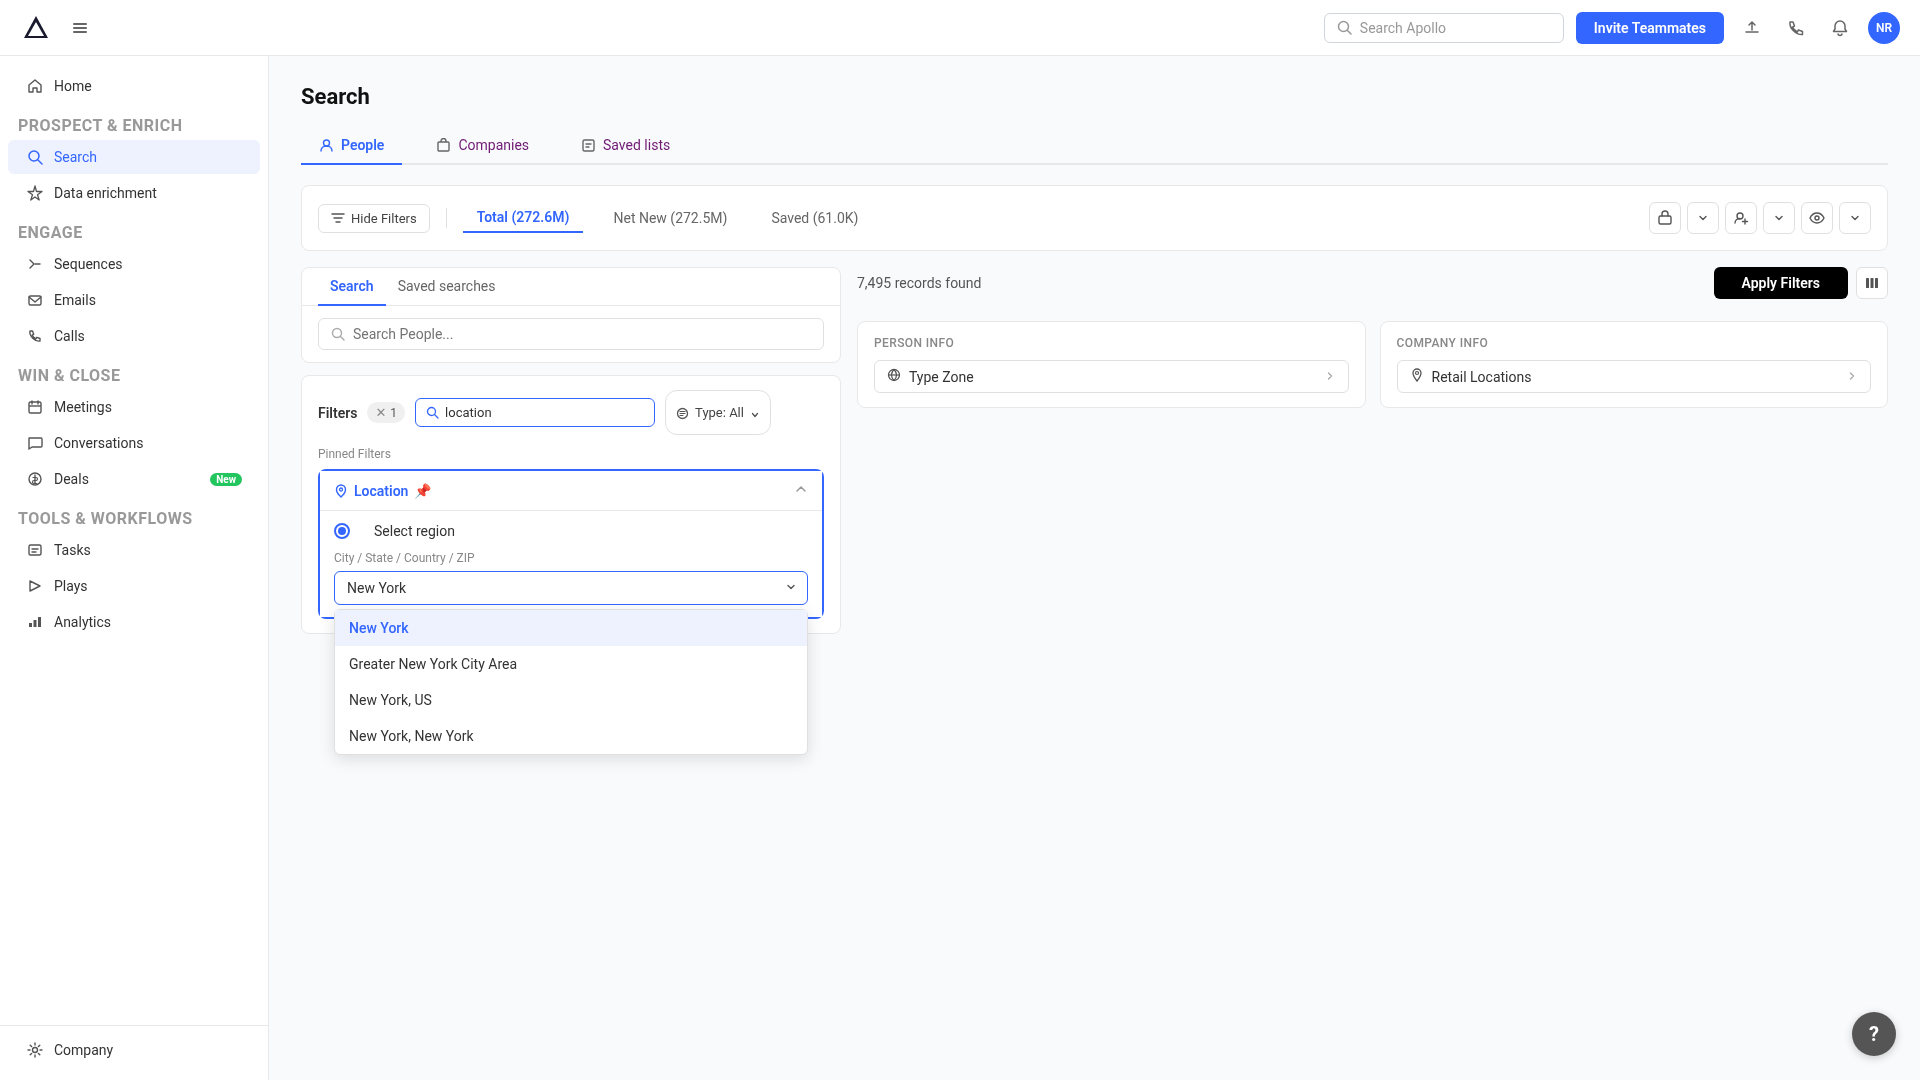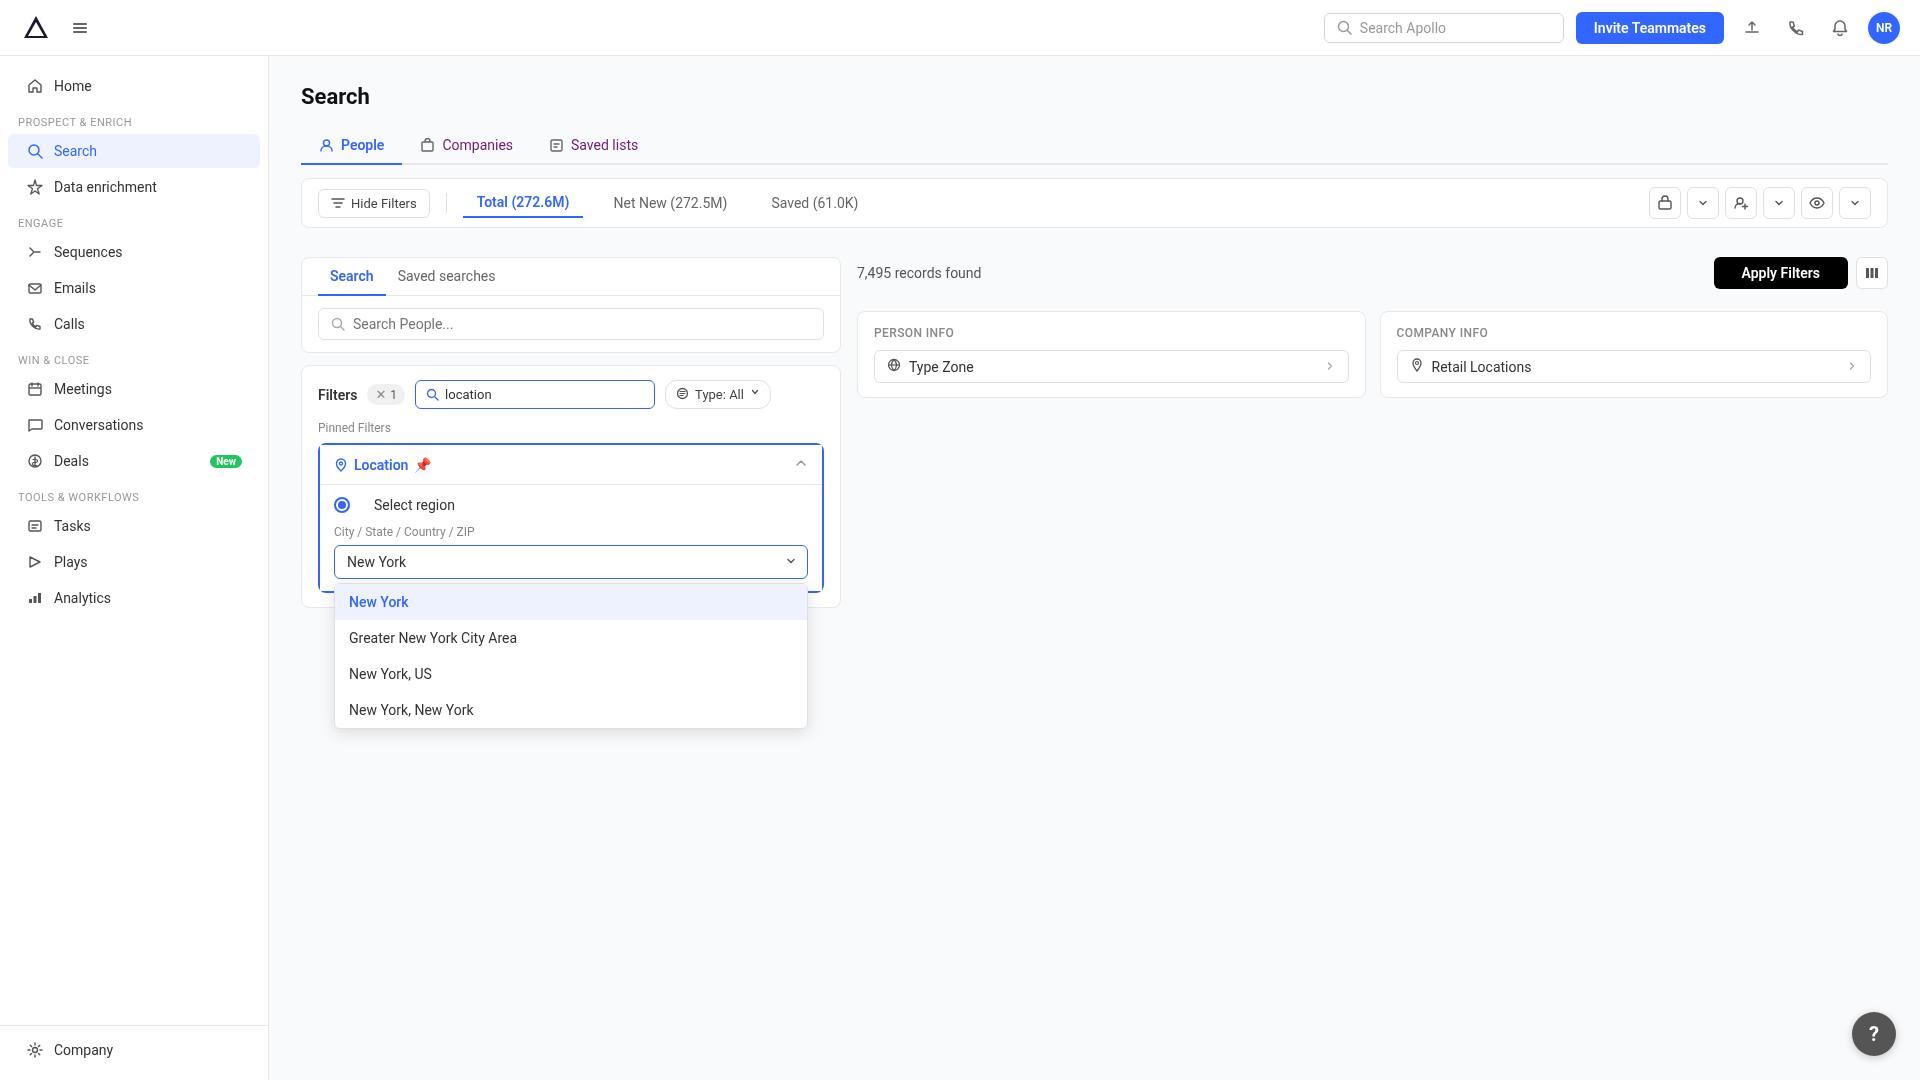--- a/index.html
+++ b/index.html
@@ -37,39 +37,39 @@
     
     .layout { display: flex; flex: 1; overflow: hidden; }
 
     
     .sidebar {
       width: 269px; background: #fff; border-right: 1px solid #e8e8e8;
       padding: 12px 0; display: flex; flex-direction: column; flex-shrink: 0;
       overflow-y: auto;
     }
     .sidebar-section-label {
-      font-size: 11px; font-weight: 400; color: #999; text-transform: uppercase;
+      font-size: 16px; font-weight: 700; color: #999; text-transform: uppercase;
       padding: 12px 18px 4px;
       letter-spacing: 0.5px;
     }
     .sidebar-item {
       display: flex; align-items: center; gap: 10px;
       padding: 8px 18px; cursor: pointer; color: #333; font-size: 14px;
       border-radius: 6px; margin: 1px 8px; position: relative;
     }
     .sidebar-item.active { background: #eef2ff; color: #3366ff; }
     .sidebar-item .item-icon { width: 18px; height: 18px; display: flex; align-items: center; justify-content: center; flex-shrink: 0; }
     .badge-new { background: #22c55e; color: #fff; font-size: 10px; font-weight: 700; padding: 1px 6px; border-radius: 10px; margin-left: auto; }
 
     
     .main { flex: 1; overflow-y: auto; padding: 28px 32px; background: #f9fafb; }
     .page-title { font-size: 22px; font-weight: 700; color: #111; margin-bottom: 18px; }
 
     
-    .tabs { display: flex; gap: 0; border-bottom: 2px solid #e8e8e8; margin-bottom: 13px; }
+    .tabs { display: flex; gap: 16px; border-bottom: 2px solid #e8e8e8; margin-bottom: 20px; }
     .tab {
       display: flex; align-items: center; gap: 6px;
       padding: 10px 18px; cursor: pointer; font-size: 14px; color: #701a75;
       border-bottom: 2px solid transparent; margin-bottom: -2px;
     }
     .tab.active { color: #3366ff; border-bottom-color: #3366ff; font-weight: 600; }
     .tab-icon { width: 16px; height: 16px; display: flex; align-items: center; }
     .filter-btn {
       display: flex; align-items: center; gap: 6px; padding: 6px 12px;
       border: 1px solid #e0e0e0; border-radius: 6px; cursor: pointer;
@@ -116,22 +116,22 @@
       font-size: 12px; color: #555;
     }
     .filter-chip-x { cursor: pointer; color: #888; font-size: 13px; }
     .filter-search-input {
       display: flex; align-items: center; gap: 6px;
       border: 1px solid #3366ff; border-radius: 6px; padding: 6px 10px;
       background: #fff; width: 240px;
     }
     .filter-search-input input { border: none; outline: none; font-size: 13px; color: #333; flex: 1; background: transparent; }
     .type-filter {
-      display: flex; align-items: flex-start; gap: 6px;
-      border: 1px solid #e0e0e0; border-radius: 12px; padding: 6px 10px;
+      display: flex; align-items: flex-end; gap: 6px;
+      border: 1px solid #e0e0e0; border-radius: 12px; padding: 14px 10px;
       background: #fff; cursor: pointer; font-size: 13px; color: #444;
     }
 
     
     .pinned-section-label { font-size: 12px; color: #888; margin-bottom: 8px; }
 
     
     .location-card {
       border: 2px solid #3366ff; border-radius: 8px; overflow: visible; position: relative;
     }
@@ -437,21 +437,21 @@
           <svg width="15" height="15" viewBox="0 0 15 15" fill="none">
             <rect x="2" y="2" width="11" height="11" rx="1.5" stroke="#666" stroke-width="1.4"></rect>
             <line x1="5" y1="6" x2="10" y2="6" stroke="#666" stroke-width="1.3" stroke-linecap="round"></line>
             <line x1="5" y1="9" x2="8" y2="9" stroke="#666" stroke-width="1.3" stroke-linecap="round"></line>
           </svg>
         </span>
         <span>Saved lists</span>
       </div>
     </div>
 
-    <div style="display:flex; align-items:center; gap:16px; margin-bottom:29px; background:#fff; border:1px solid #e8e8e8; border-radius:8px; padding:8px 16px;">
+    <div style="display:flex; align-items:center; gap:16px; margin-bottom:16px; background:#fff; border:1px solid #e8e8e8; border-radius:8px; padding:16px 16px;">
       <div class="filter-btn">
         <svg width="14" height="14" viewBox="0 0 14 14" fill="none">
           <path d="M1 3h12M3 7h8M5 11h4" stroke="#555" stroke-width="1.5" stroke-linecap="round"></path>
         </svg>
         <span>Hide Filters</span>
       </div>
       <div class="divider" style="width:1px; height:20px; background:#e0e0e0;"></div>
       <button class="total-btn">Total (272.6M)</button>
       <button class="net-btn">Net New (272.5M)</button>
       <button class="saved-btn">Saved (61.0K)</button>

